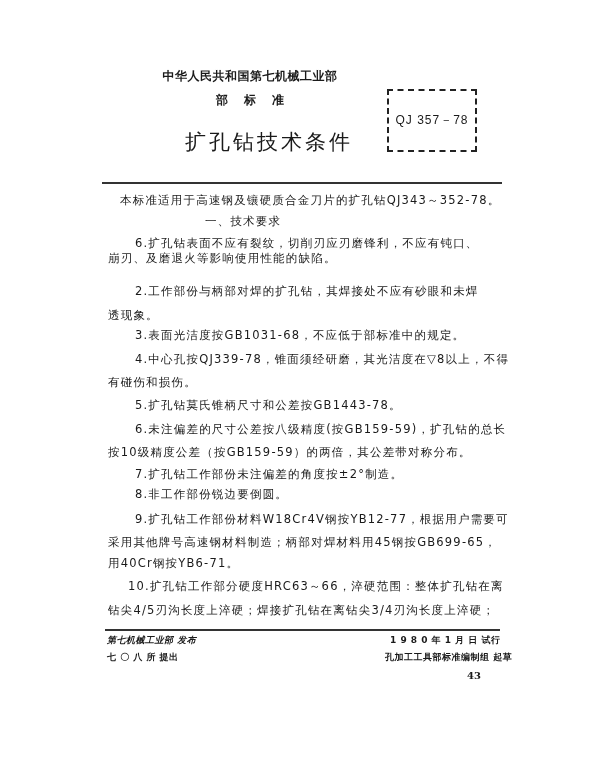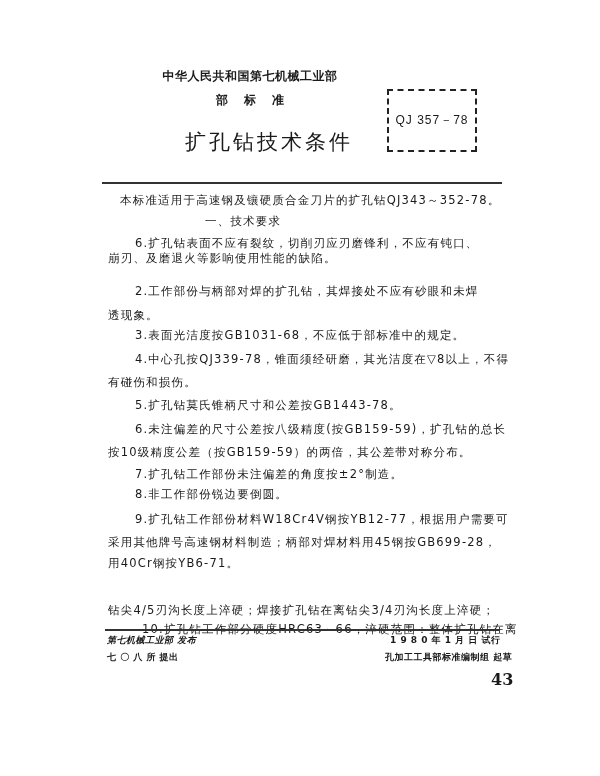--- a/index.html
+++ b/index.html
@@ -8,21 +8,21 @@
     .abs { position: absolute; }
     .ministry { left: 150px; top: 68px; width: 200px; font-size: 12px; font-weight: bold; letter-spacing: 0.5px; text-align: center; white-space: nowrap; }
     .stdtype { left: 200px; top: 92px; width: 100px; font-size: 12px; font-weight: bold; text-align: right; letter-spacing: 16px; white-space: nowrap; }
     .title { left: 185px; top: 128px; font-size: 21px; letter-spacing: 3px; font-family: "DejaVu Serif", serif; white-space: nowrap; }
     .stdbox { left: 387px; top: 89px; width: 90px; height: 63px; border: 2px dashed #222; box-sizing: border-box;
               display: flex; align-items: center; justify-content: center; font-size: 12px; font-family: "Liberation Sans", sans-serif; letter-spacing: 1px; }
     .rule-top { left: 102px; top: 182px; width: 400px; height: 0; border-top: 2px solid #333; }
     .rule-bottom { left: 105px; top: 629px; width: 395px; height: 0; border-top: 2px solid #333; }
     .line { position: absolute; font-size: 11.5px; white-space: nowrap; letter-spacing: 1.2px; }
     .foot { font-size: 9px; font-weight: bold; white-space: nowrap; letter-spacing: 0.5px; }
-    .pagenum { font-size: 16px; font-weight: bold; font-family: "DejaVu Serif", serif; margin-left: 24px; }
+    .pagenum { font-size: 10px; font-weight: bold; font-family: "DejaVu Serif", serif; }
   </style>
 </head>
 <body>
 
 <div class="abs ministry">中华人民共和国第七机械工业部</div>
 <div class="abs stdtype">部标准</div>
 <div class="abs title">扩孔钻技术条件</div>
 <div class="abs stdbox">
   <span>QJ 357－78</span>
 </div>
@@ -38,23 +38,23 @@
 <div class="line" style="left:108px; top:308px;">透现象。</div>
 <div class="line" style="left:135px; top:328px;">3.表面光洁度按GB1031-68，不应低于部标准中的规定。</div>
 <div class="line" style="left:135px; top:352px;">4.中心孔按QJ339-78，锥面须经研磨，其光洁度在▽8以上，不得</div>
 <div class="line" style="left:108px; top:375px;">有碰伤和损伤。</div>
 <div class="line" style="left:135px; top:398px;">5.扩孔钻莫氏锥柄尺寸和公差按GB1443-78。</div>
 <div class="line" style="left:135px; top:422px;">6.未注偏差的尺寸公差按八级精度(按GB159-59)，扩孔钻的总长</div>
 <div class="line" style="left:108px; top:445px;">按10级精度公差（按GB159-59）的两倍，其公差带对称分布。</div>
 <div class="line" style="left:135px; top:467px;">7.扩孔钻工作部份未注偏差的角度按±2°制造。</div>
 <div class="line" style="left:135px; top:475px;margin-top:12px;">8.非工作部份锐边要倒圆。</div>
 <div class="line" style="left:135px; top:512px;">9.扩孔钻工作部份材料W18Cr4V钢按YB12-77，根据用户需要可</div>
-<div class="line" style="left:108px; top:535px;">采用其他牌号高速钢材料制造；柄部对焊材料用45钢按GB699-28，</div>
+<div class="line" style="left:108px; top:535px;">采用其他牌号高速钢材料制造；柄部对焊材料用45钢按GB699-65，</div>
 <div class="line" style="left:108px; top:556px;">用40Cr钢按YB6-71。</div>
-<div class="line" style="left:142px; top:579px;margin-top:43px;">10.扩孔钻工作部分硬度HRC63～66，淬硬范围：整体扩孔钻在离</div>
+<div class="line" style="left:128px; top:579px;">10.扩孔钻工作部分硬度HRC63～66，淬硬范围：整体扩孔钻在离</div>
 <div class="line" style="left:108px; top:603px;text-align:center;">钻尖4/5刃沟长度上淬硬；焊接扩孔钻在离钻尖3/4刃沟长度上淬硬；</div>
 
 <div class="abs rule-bottom"></div>
 
 <div class="abs foot" style="left:107px; top:634px;font-style:italic;">第七机械工业部  发布</div>
 <div class="abs foot" style="left:107px; top:651px;">七 〇 八 所  提出</div>
 <div class="abs foot" style="left:390px; top:634px;">1 9 8 0 年 1 月  日 试行</div>
 <div class="abs foot" style="left:385px; top:651px;">孔加工工具部标准编制组 起草</div>
 <div class="abs pagenum" style="left:467px; top:670px;">43</div>
 

